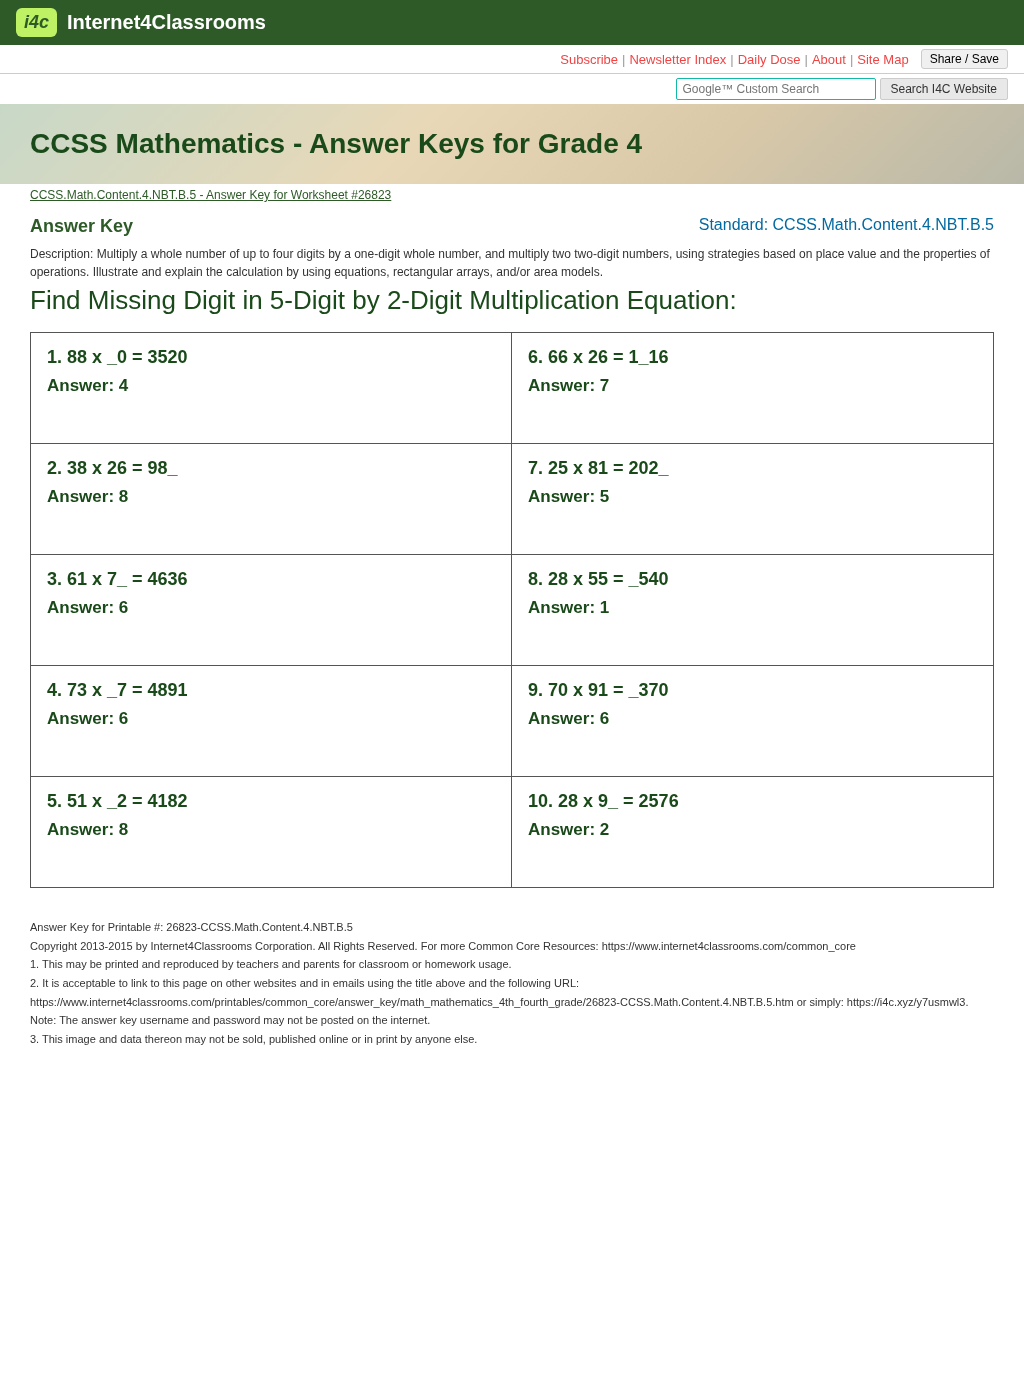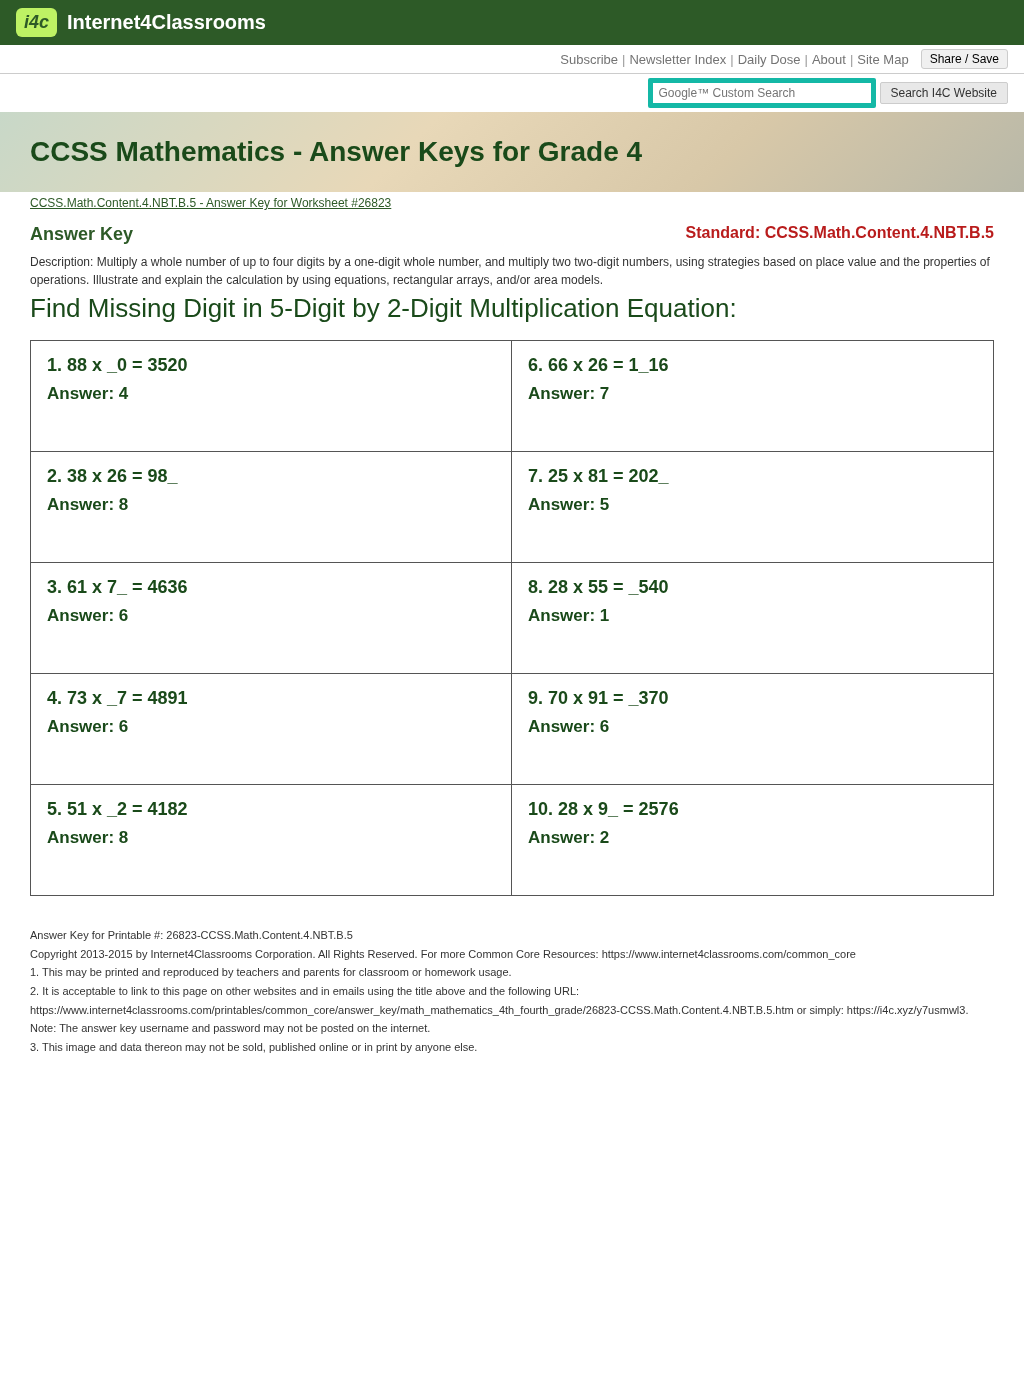--- a/index.html
+++ b/index.html
@@ -42,21 +42,21 @@
       padding: 4px 16px;
       gap: 6px;
     }
     #nav-links {
       display: flex;
       gap: 4px;
       align-items: center;
       font-size: 13px;
     }
     .nav-link {
-      color: #737373;
+      color: #ef4444;
       text-decoration: none;
       cursor: pointer;
       text-align: center;
     }
     .nav-sep { color: #999; }
     #share-btn {
       background: #f0f0f0;
       border: 1px solid #ccc;
       border-radius: 3px;
       padding: 2px 8px;
@@ -68,25 +68,25 @@
     
     #search-bar {
       display: flex;
       justify-content: flex-end;
       align-items: center;
       padding: 4px 16px;
       gap: 4px;
       background: #fff;
     }
     #search-input {
-      border: 5px solid #14b8a6;
+      border: 1px solid #14b8a6;
       border-radius: 2px;
       padding: 3px 6px;
       font-size: 12px;
-      width: 228px;
+      width: 200px;
       color: #999;
     }
     #search-button {
       background: #e8e8e8;
       border: 1px solid #ccc;
       border-radius: 2px;
       padding: 3px 10px;
       font-size: 12px;
       cursor: pointer;
       color: #333;
@@ -126,22 +126,22 @@
       justify-content: space-between;
       margin-bottom: 8px;
     }
     #answer-key-label {
       font-size: 18px;
       color: #2d5a27;
       font-weight: bold;
     }
     #standard-label {
       font-size: 16px;
-      color: #b91c1c;
-      font-weight: bold;
+      color: #0369a1;
+      font-weight: normal;
     }
 
     
     #description {
       font-size: 12px;
       color: #333;
       margin-bottom: 4px;
       line-height: 1.5;
     }
 

